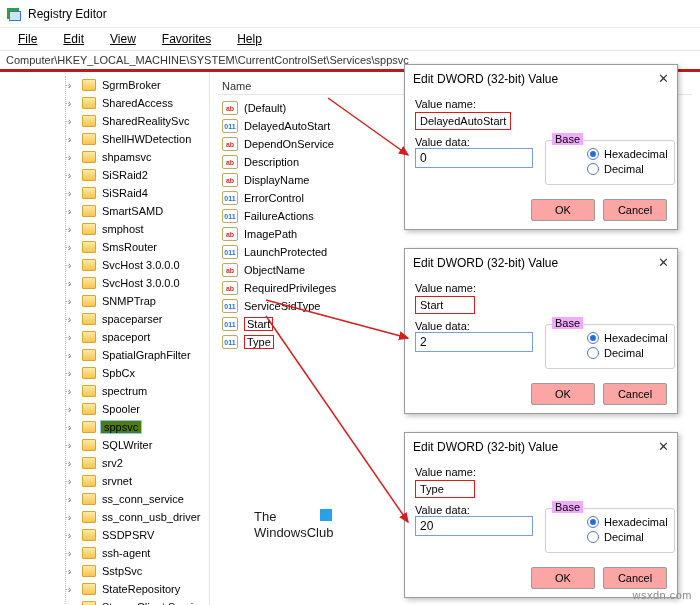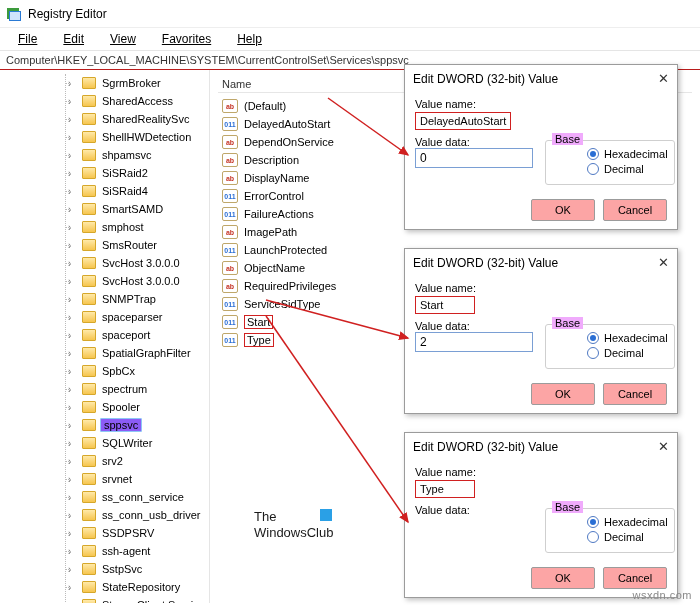--- a/index.html
+++ b/index.html
@@ -31,21 +31,21 @@
     font-size: 12px;
   }
   .menubar span {
     padding: 2px 6px;
     cursor: default;
   }
   .menubar .ul { text-decoration: underline; text-underline-offset: 1px; }
   .addrbar {
     padding: 3px 6px;
     border-top: 1px solid #e5e5e5;
-    border-bottom: 1px solid #b91c1c;
+    border-bottom: 3px solid #b91c1c;
     background: #fff;
     font-size: 11px;
     color: #333;
   }
   .main {
     display: flex;
     height: calc(605px - 28px - 22px - 22px);
   }
   .tree {
     width: 210px;
@@ -88,21 +88,21 @@
     display: inline-block;
   }
   .folder-icon {
     width: 14px; height: 12px;
     background: linear-gradient(#ffe9a8,#f6c54e);
     border: 1px solid #d6a72a;
     border-radius: 1px;
     position: relative;
   }
   .tnode.sel span.lbl {
-    background: #8b5cf6;
+    background: #4d7c0f;
     border:1px solid #8ec7f5;
     padding: 0 3px;
     border-radius: 1px;
   }
   .tnode .lbl { padding: 0 2px; }
   .right {
     flex: 1;
     padding: 6px 8px;
     position: relative;
     overflow: hidden;
@@ -559,20 +559,21 @@
   <div class="dlg-title">
     <span>Edit DWORD (32-bit) Value</span>
     <span class="x">✕</span>
   </div>
   <div class="dlg-body">
     <div class="field-label">Value name:</div>
     <div class="ro-box">Type</div>
     <div class="row2">
       <div class="vd-col">
         <div class="field-label">Value data:</div>
+        <input class="input" value="20" style="">
       </div>
       <div class="base-col">
         <div class="base-grp">
           <span class="base-title">Base</span>
           <div class="radio-row">
               <span class="radio checked"></span>
               <span>Hexadecimal</span>
             </div>
           <div class="radio-row">
               <span class="radio"></span>

